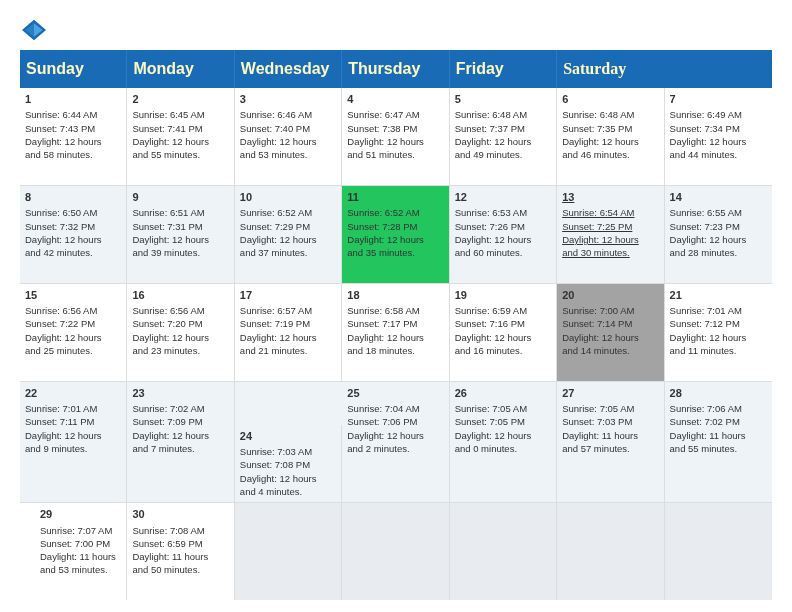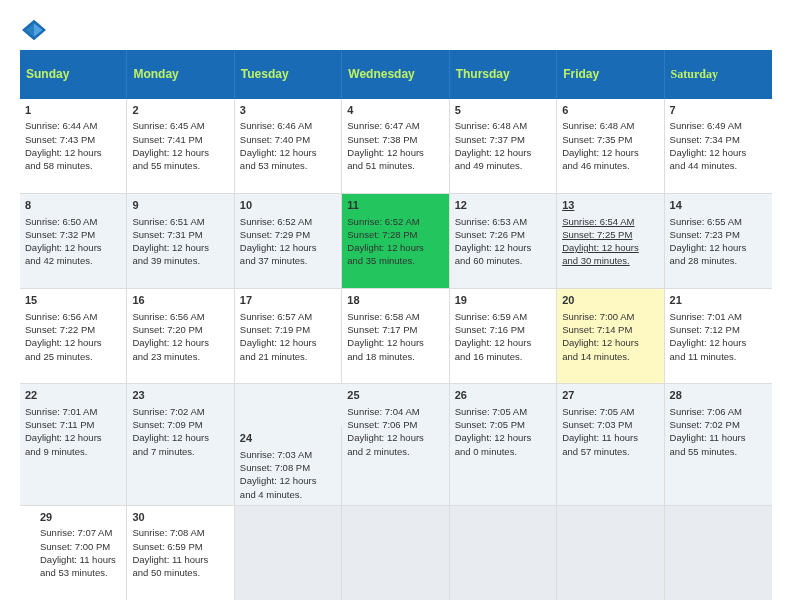--- a/index.html
+++ b/index.html
@@ -58,24 +58,24 @@
       flex: 1;
       display: flex;
       flex-direction: column;
     }
     .cal-header-row {
       display: grid;
       grid-template-columns: repeat(7, 1fr);
       background: #1a6bb5;
     }
     .cal-header-cell {
-      color: #bef264;
-      font-size: 12px;
+      color: #fef9c3;
+      font-size: 16px;
       font-weight: bold;
-      padding: 17px 6px;
+      padding: 10px 6px;
       text-align: left;
       border-right: 1px solid #2a7bc5;
     }
     .cal-header-cell:last-child { border-right: none; font-family: Liberation Serif, serif; }
     .cal-body {
       flex: 1;
       display: flex;
       flex-direction: column;
     }
     .cal-row {
@@ -125,21 +125,20 @@
     <div class="title-block">
       <div class="month-title"></div>
       <div class="location"></div>
     </div>
   </div>
 
   <div class="calendar">
     <div class="cal-header-row">
     <div class="cal-header-cell">Sunday</div>
         <div class="cal-header-cell">Monday</div>
-        <div class="cal-header-cell">Tuesday</div>
         <div class="cal-header-cell">Wednesday</div>
         <div class="cal-header-cell">Thursday</div>
         <div class="cal-header-cell">Friday</div>
         <div class="cal-header-cell">Saturday</div>
       </div>
     <div class="cal-body">
     <div class="cal-row" style="background: rgb(255, 255, 255);">
           <div class="cal-cell" style="background: rgb(255, 255, 255);">
             <span class="day-num">1</span>
             <div>Sunrise: 6:44 AM</div>
@@ -270,21 +269,21 @@
             <div>Daylight: 12 hours</div>
             <div>and 18 minutes.</div>
           </div>
           <div class="cal-cell" style="background: rgb(255, 255, 255);">
             <span class="day-num">19</span>
             <div>Sunrise: 6:59 AM</div>
             <div>Sunset: 7:16 PM</div>
             <div>Daylight: 12 hours</div>
             <div>and 16 minutes.</div>
           </div>
-          <div class="cal-cell" style="background: #fef9c3;">
+          <div class="cal-cell" style="background: #a3a3a3;">
             <span class="day-num">20</span>
             <div>Sunrise: 7:00 AM</div>
             <div>Sunset: 7:14 PM</div>
             <div>Daylight: 12 hours</div>
             <div>and 14 minutes.</div>
           </div>
           <div class="cal-cell" style="background: rgb(255, 255, 255);">
             <span class="day-num">21</span>
             <div>Sunrise: 7:01 AM</div>
             <div>Sunset: 7:12 PM</div>

